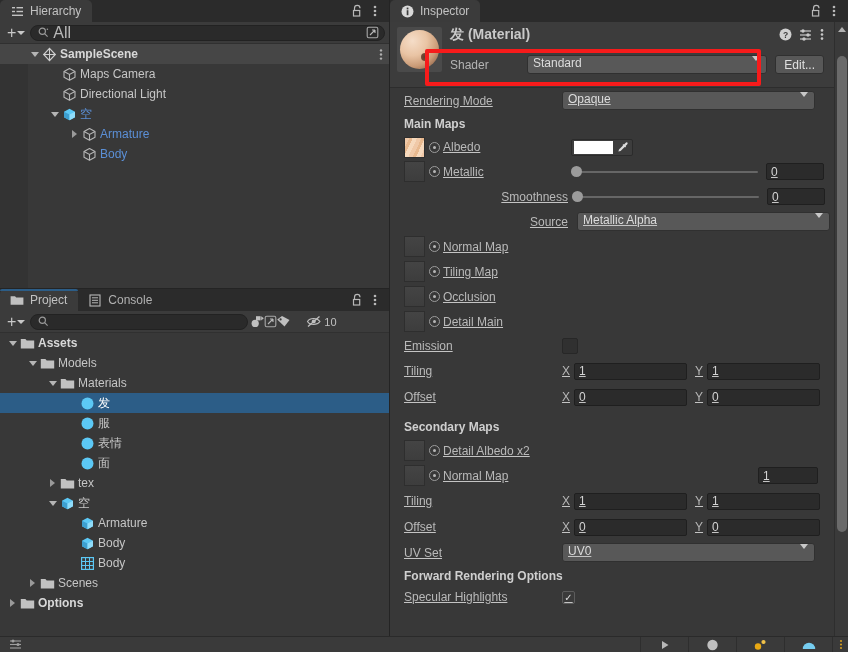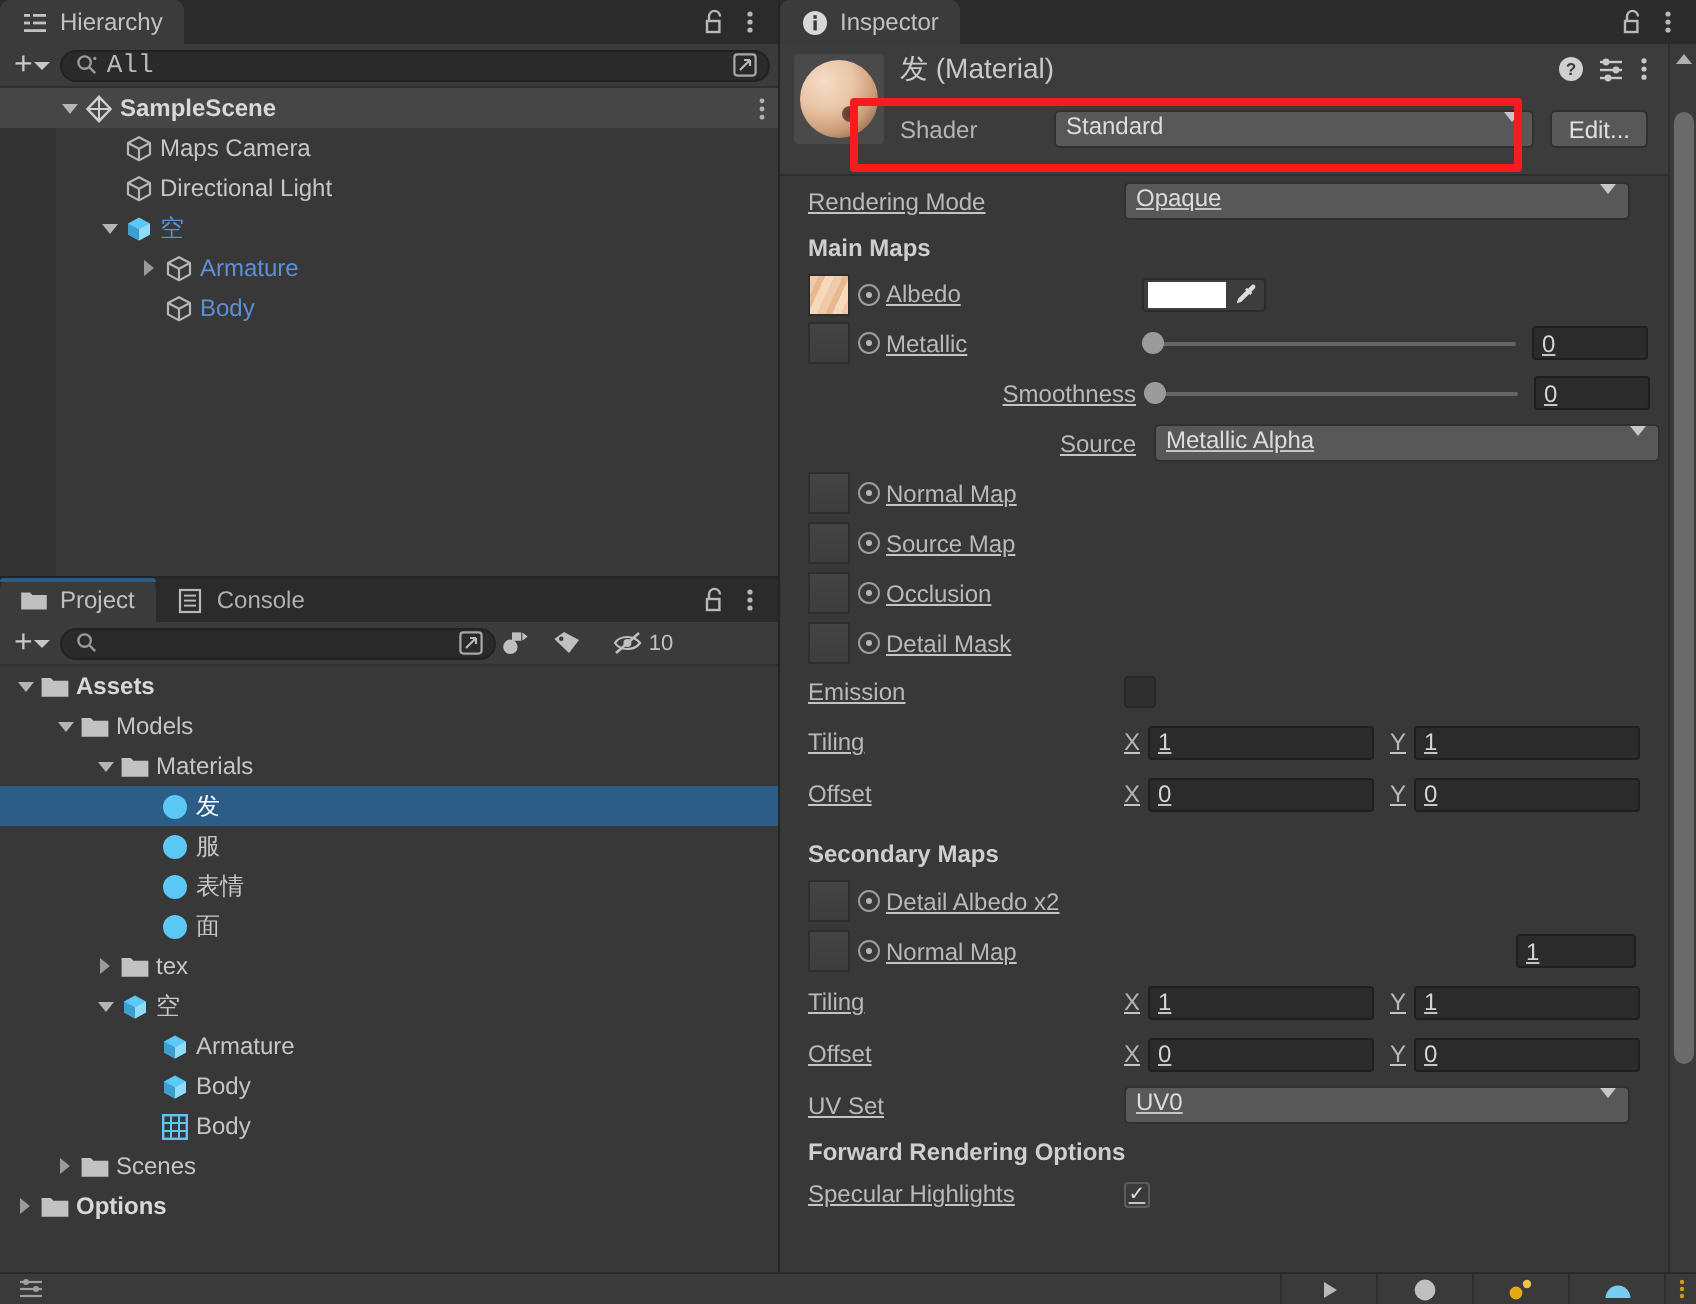--- a/index.html
+++ b/index.html
@@ -41,21 +41,21 @@
   .plusbtn { display: flex; align-items: center; gap: 1px; padding: 0 3px;
              height: 17px; color: #c8c8c8; }
   .plusbtn .plus { font-size: 16px; line-height: 12px; font-weight: 300; }
   .caret-dn { width: 0; height: 0; border-left: 4px solid transparent;
               border-right: 4px solid transparent; border-top: 4px solid #c8c8c8; }
   .searchwrap { flex: 1; height: 16px; background: #2a2a2a; border: 1px solid #222;
                 border-radius: 8px; display: flex; align-items: center;
                 padding: 0 4px 0 7px; gap: 4px; }
   .searchwrap .sq { color: #909090; font-size: 10px; display: flex; align-items: center; }
   .searchwrap input { flex: 1; background: transparent; border: 0; outline: none;
-                      color: #b8b8b8; font-size: 13px; font-family: Liberation Mono, monospace; }
+                      color: #b8b8b8; font-size: 16px; font-family: Liberation Sans, sans-serif; }
   .searchwrap input::placeholder { color: #8a8a8a; }
   .sq-btn { width: 16px; height: 15px; display: flex; align-items: center;
             justify-content: center; color: #b0b0b0; }
   .tbtn { width: 24px; height: 17px; display: flex; align-items: center;
           justify-content: flex-start; color: #c0c0c0; }
   .tbtn.wide { width: auto; padding: 0 4px; gap: 2px; font-size: 11px; }
 
   .treearea { flex: 1; position: relative; overflow: hidden; background: #383838; }
   .gutter { position: absolute; left: 0; top: 0; bottom: 0; width: 28px;
             background: #333333; }
@@ -91,21 +91,21 @@
                 position: relative; }
   .mat-preview { position: absolute; left: 7px; top: 5px; width: 45px; height: 45px;
                  border-radius: 2px; overflow: hidden; background: #4a4a4a; }
   .sphere { position: absolute; left: 3px; top: 3px; width: 39px; height: 39px;
             border-radius: 50%;
             background: radial-gradient(circle at 32% 28%, #f5ddc8 0%, #e9c4a4 38%,
                         #c99a76 66%, #8d6248 88%, #6a4634 100%); }
   .sphere::after { content: ""; position: absolute; left: 55%; top: 58%;
             width: 8px; height: 8px; border-radius: 50%;
             background: radial-gradient(circle, #5d3b2a 0%, #7d5340 100%); }
-  .mat-title { position: absolute; left: 60px; top: 4px; font-size: 14px; color: #c9c9c9; }
+  .mat-title { position: absolute; left: 60px; top: 4px; font-size: 14px; color: #c9c9c9; font-weight: bold; }
   .hdr-icons { position: absolute; right: 10px; top: 6px; display: flex;
                align-items: center; gap: 7px; color: #c0c0c0; }
   .shader-row { position: absolute; left: 60px; top: 32px; right: 10px; height: 21px;
                 display: flex; align-items: center; gap: 8px; }
   .shader-label { width: 69px; font-size: 12px; color: #b4b4b4; }
   .dropdown { height: 19px; background: #585858; border: 1px solid #303030;
               border-radius: 3px; display: flex; align-items: flex-start;
               padding: 0 5px; font-size: 12px; color: #dcdcdc; position: relative; }
   .dropdown .dcaret { position: absolute; right: 6px; width: 0; height: 0;
               border-left: 4px solid transparent; border-right: 4px solid transparent;
@@ -710,31 +710,31 @@
           </div>
 
           <div class="prow" style="height:25px">
             <div class="texslot"></div>
             <span class="radio"></span>
             <span class="plabel">Normal Map</span>
           </div>
           <div class="prow" style="height:25px">
             <div class="texslot"></div>
             <span class="radio"></span>
-            <span class="plabel">Source Map</span>
+            <span class="plabel">Tiling Map</span>
           </div>
           <div class="prow" style="height:25px">
             <div class="texslot"></div>
             <span class="radio"></span>
             <span class="plabel">Occlusion</span>
           </div>
           <div class="prow" style="height:25px">
             <div class="texslot"></div>
             <span class="radio"></span>
-            <span class="plabel">Detail Mask</span>
+            <span class="plabel">Detail Main</span>
           </div>
 
           <div class="prow" style="height:24px">
             <span class="plabel" style="width:158px">Emission</span>
             <div class="emission-sw"></div>
           </div>
 
           <div class="prow" style="height:26px">
             <span class="plabel" style="width:158px">Tiling</span>
             <span class="axis">X</span>

